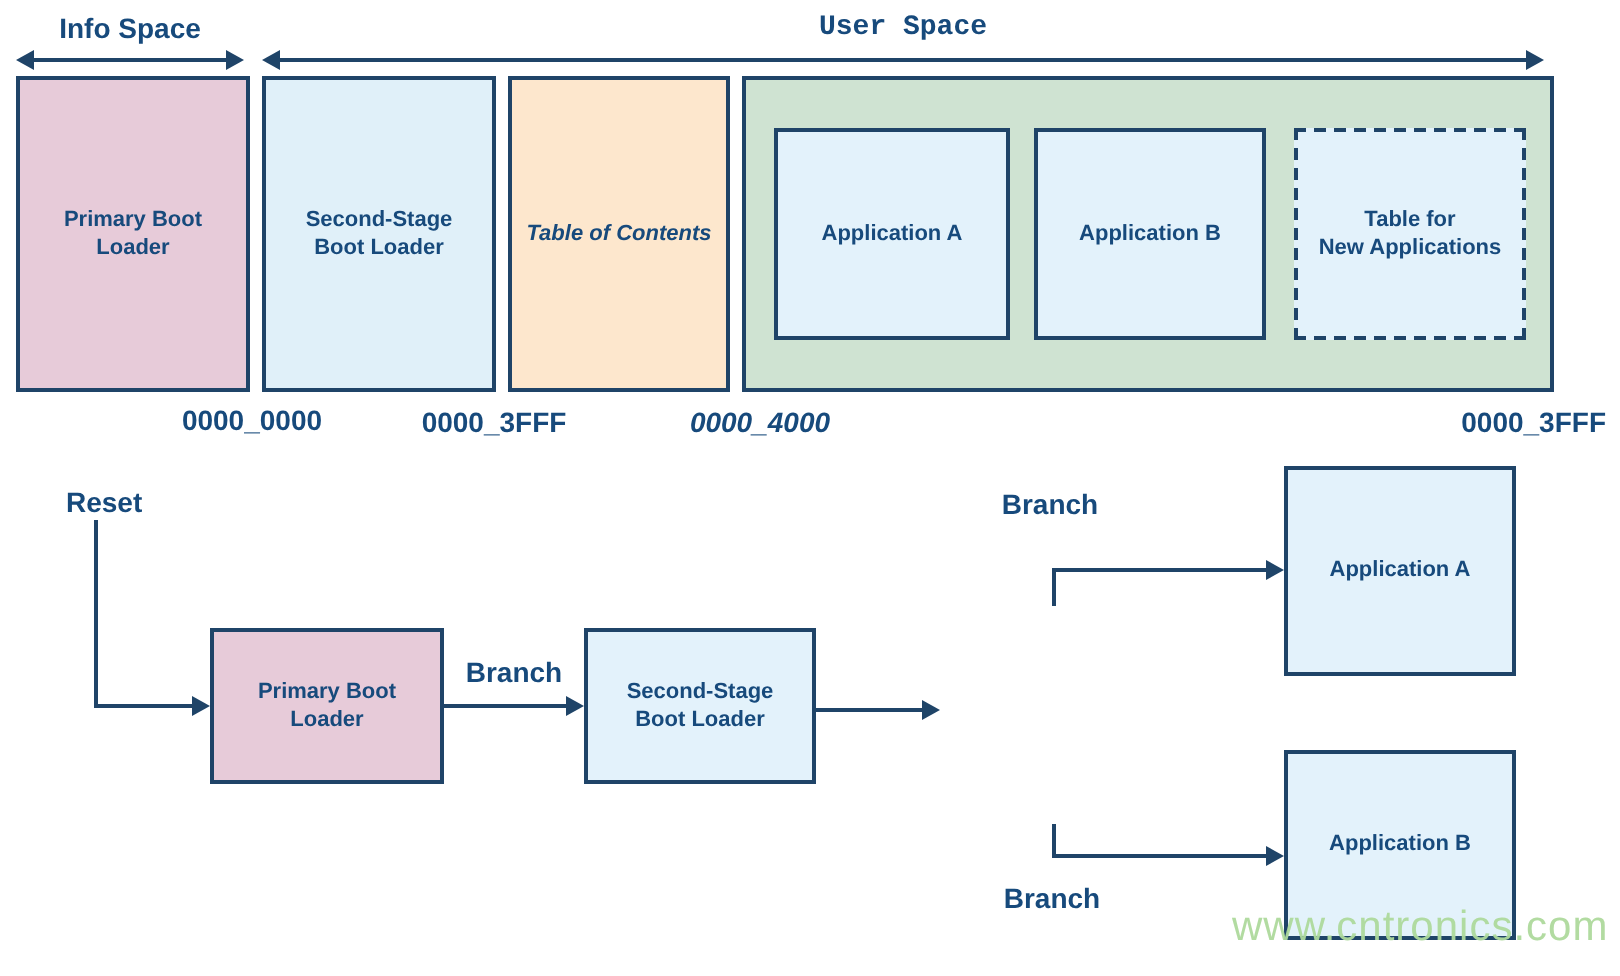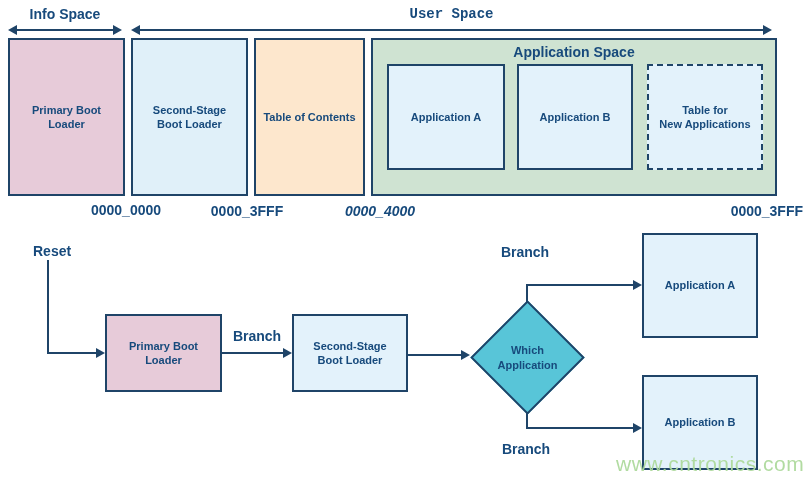--- a/index.html
+++ b/index.html
@@ -43,24 +43,23 @@
   <div class="ah-r" style="left:113px;top:25px;"></div>
 
   <div class="hline" style="left:139px;top:29px;width:625px;"></div>
   <div class="ah-l" style="left:131px;top:25px;"></div>
   <div class="ah-r" style="left:763px;top:25px;"></div>
 
   <div class="box" style="left:8px;top:38px;width:117px;height:158px;background:#e7cbd9;">Primary Boot
 Loader</div>
   <div class="box" style="left:131px;top:38px;width:117px;height:158px;background:#e0f0f9;">Second-Stage
 Boot Loader</div>
-  <div class="box" style="left:254px;top:38px;width:111px;height:158px;background:#fde7cd;">Table of Contents</div>
+  <div class="box" style="left:254px;top:38px;width:111px;height:158px;background:#fde7cd;font-style:italic;">Table of Contents</div>
 
   <div class="box" style="left:371px;top:38px;width:406px;height:158px;background:#cfe3d2;align-items:flex-start;justify-content:center;"></div>
-  <div class="lbl" style="left:371px;top:44px;width:406px;">Application Space</div>
   <div class="box" style="left:387px;top:64px;width:118px;height:106px;background:#e3f2fb;">Application A</div>
   <div class="box" style="left:517px;top:64px;width:116px;height:106px;background:#e3f2fb;">Application B</div>
   <div class="box" style="left:647px;top:64px;width:116px;height:106px;background:#e3f2fb;border-style:dashed;">Table for
 New Applications</div>
 
   <div class="lbl" style="left:76px;top:202px;width:100px;">0000_0000</div>
   <div class="lbl" style="left:197px;top:203px;width:100px;">0000_3FFF</div>
   <div class="lbl" style="left:330px;top:203px;width:100px;font-style:italic;">0000_4000</div>
   <div class="lbl" style="left:703px;top:203px;width:100px;text-align:right;">0000_3FFF</div>
 
@@ -76,25 +75,20 @@
   <div class="lbl" style="left:227px;top:328px;width:60px;">Branch</div>
   <div class="hline" style="left:222px;top:352px;width:62px;"></div>
   <div class="ah-r" style="left:283px;top:348px;"></div>
 
   <div class="box" style="left:292px;top:314px;width:116px;height:78px;background:#e3f2fb;">Second-Stage
 Boot Loader</div>
 
   <div class="hline" style="left:408px;top:354px;width:54px;"></div>
   <div class="ah-r" style="left:461px;top:350px;"></div>
 
-  <div class="diamond-wrap">
-    <div class="diamond-shape"></div>
-    <div class="diamond-text">Which
-Application</div>
-  </div>
 
   <div class="lbl" style="left:495px;top:244px;width:60px;">Branch</div>
   <div class="vline" style="left:526px;top:285px;height:18px;"></div>
   <div class="hline" style="left:526px;top:284px;width:108px;"></div>
   <div class="ah-r" style="left:633px;top:280px;"></div>
   <div class="box" style="left:642px;top:233px;width:116px;height:105px;background:#e3f2fb;">Application A</div>
 
   <div class="vline" style="left:526px;top:412px;height:17px;"></div>
   <div class="hline" style="left:526px;top:427px;width:108px;"></div>
   <div class="ah-r" style="left:633px;top:423px;"></div>

